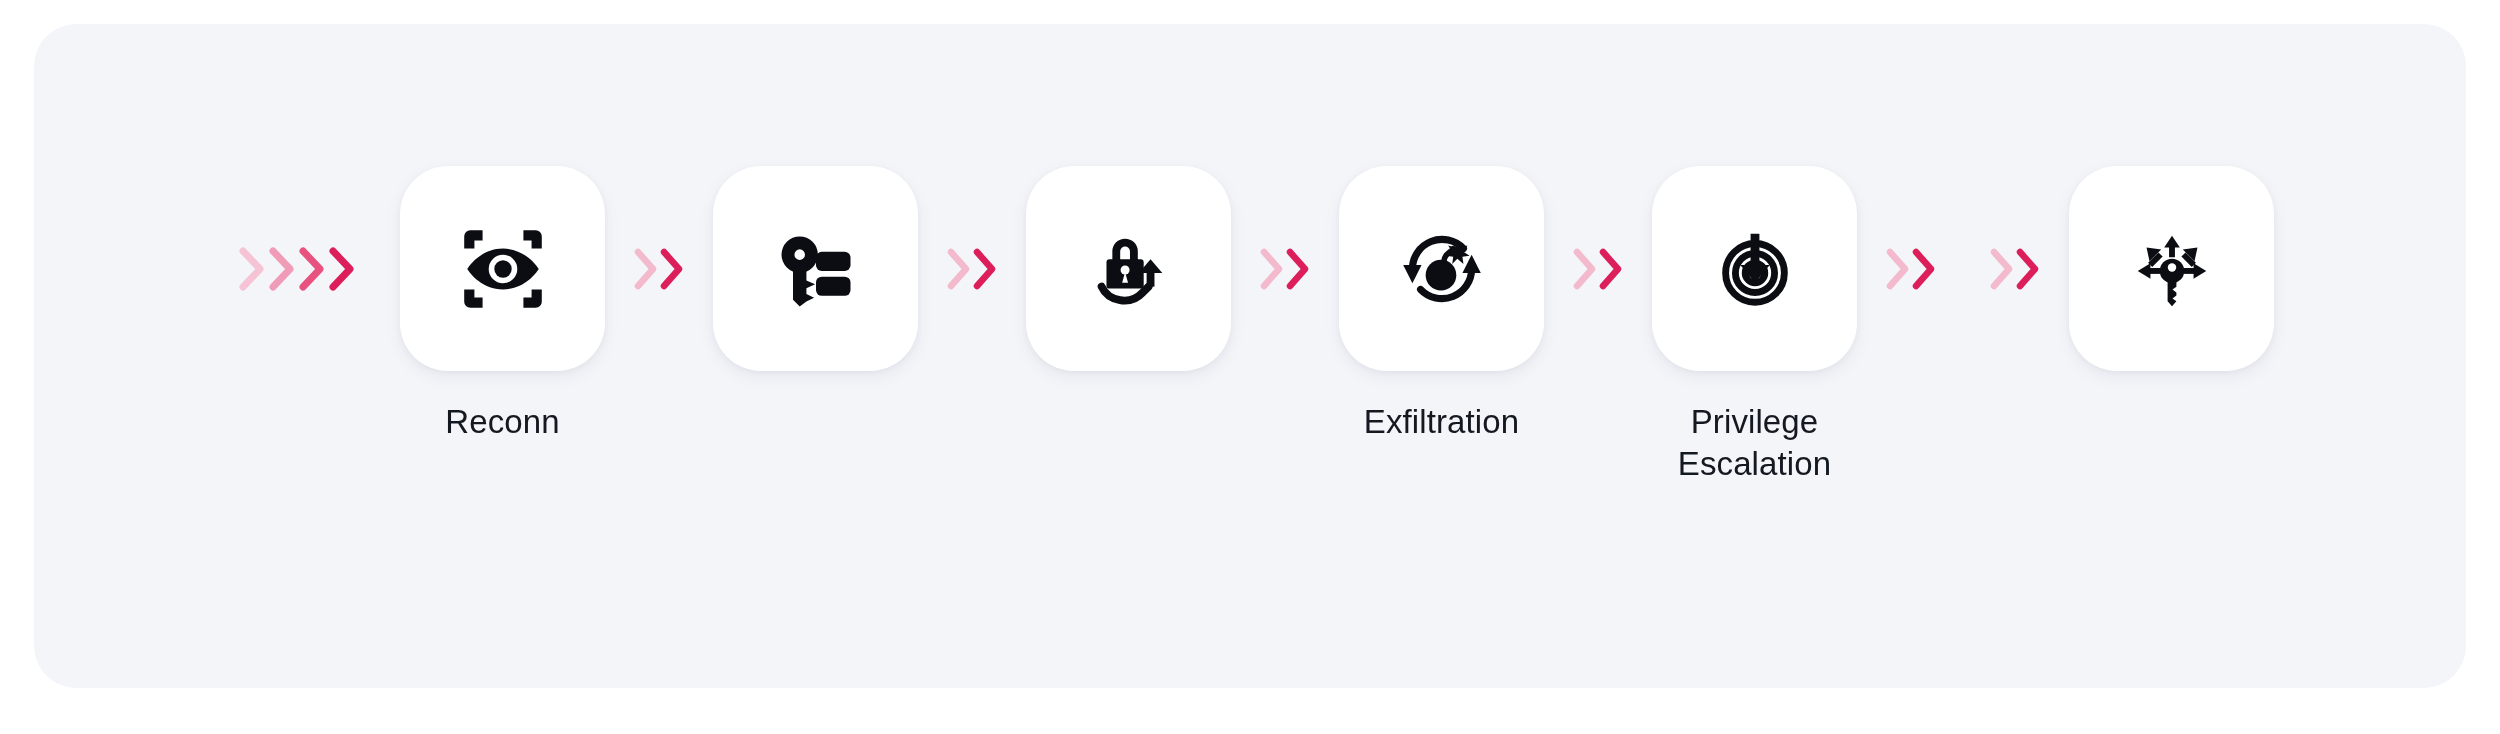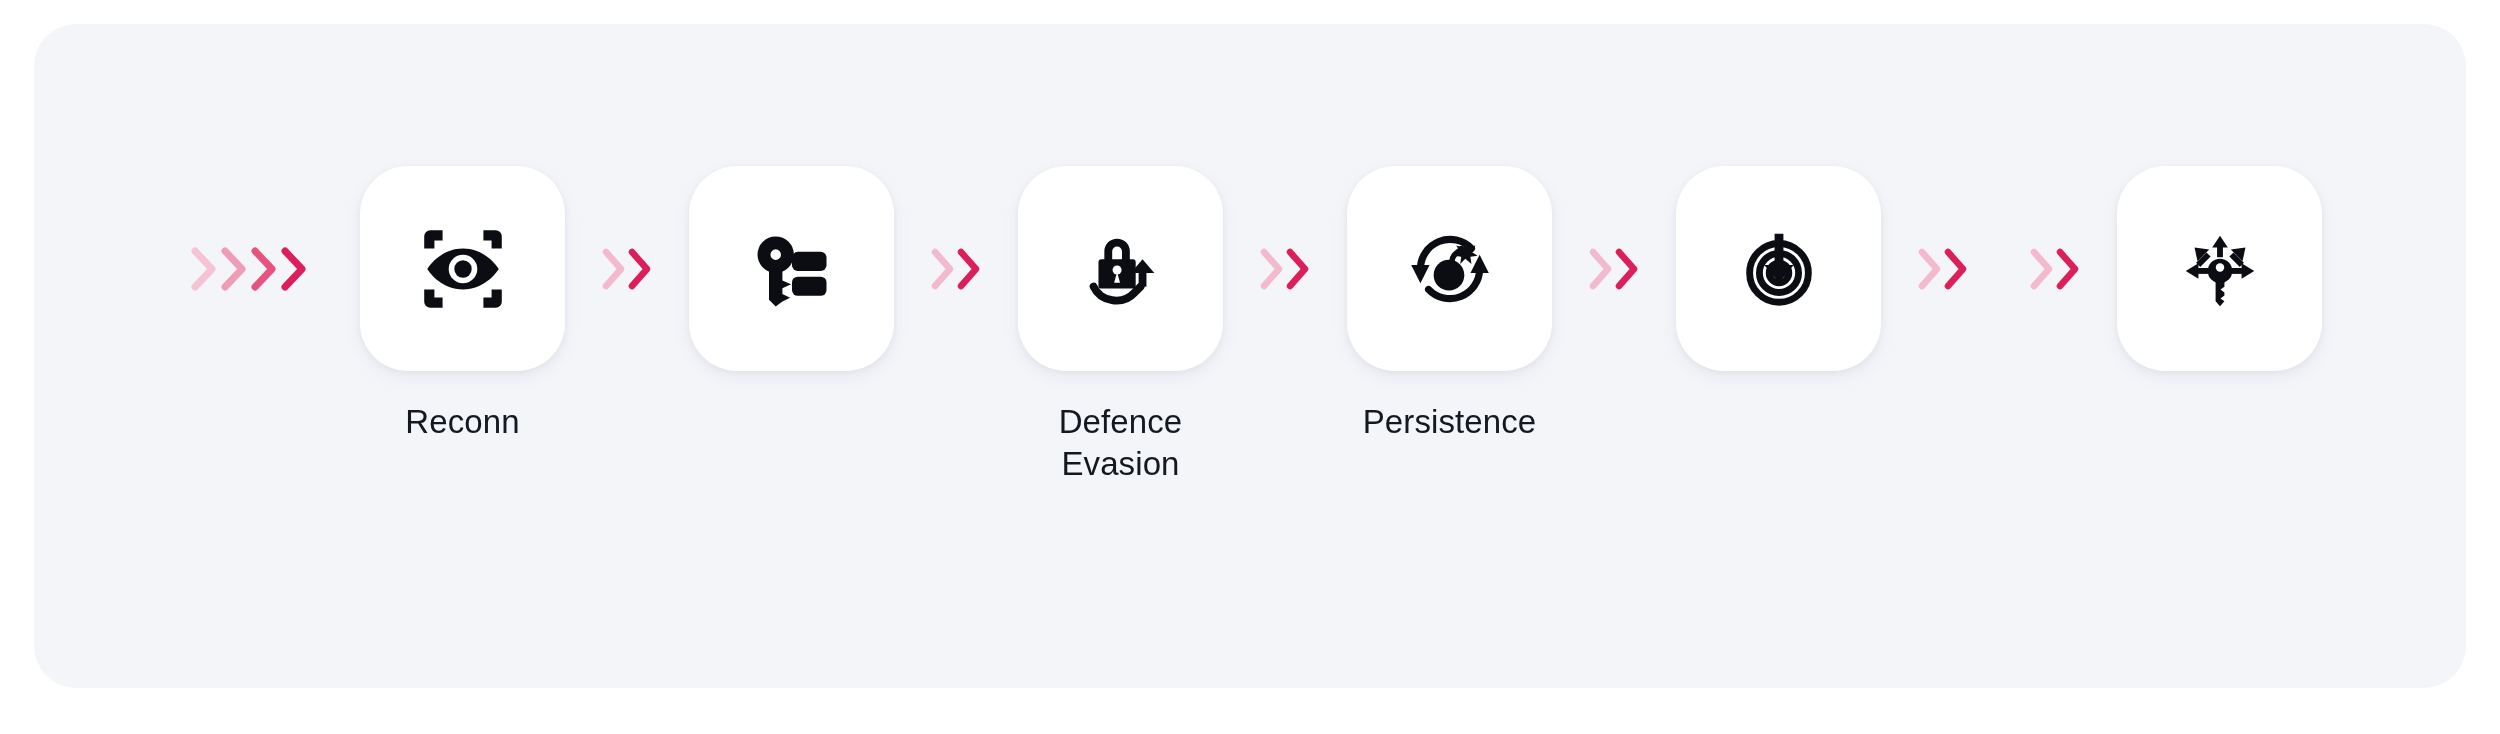--- a/index.html
+++ b/index.html
@@ -35,21 +35,21 @@
   .flow {
     position: absolute;
     left: 0;
     top: 166px;
     width: 100%;
     height: 390px;
     display: flex;
     flex-direction: row;
     align-items: flex-start;
     justify-content: center;
-    gap: 12px;
+    gap: 4px;
   }
 
   
   .lead-chevrons {
     display: flex;
     flex-direction: row;
     align-items: center;
     height: 205px;
     margin-right: 30px;
     margin-left: 4px;
@@ -183,22 +183,20 @@
             <path d="M31 40 L31 30 A13 13 0 0 1 57 30 L57 40 L49 40 L49 30 A5 5 0 0 0 39 30 L39 40 Z"></path>
             <rect x="25" y="38" width="38" height="30" rx="3"></rect>
             <circle cx="44" cy="49" r="4.6" fill="#ffffff"></circle>
             <path d="M44 51 L47 62 L41 62 Z" fill="#ffffff"></path>
             <path d="M20 66 C27 81 49 86 62 72 L68 66" stroke="#0B0D12" stroke-width="8" fill="none" stroke-linecap="round"></path>
             <path d="M70 38 L82 52 L58 52 Z"></path>
             <rect x="66" y="48" width="8" height="18"></rect>
           </g>
         </svg>
       </div>
-      <div class="stage-label">Defence
-Evasion</div>
     </div>
 
     <div class="sep">
       <svg width="40" height="52" viewBox="0 0 40 52" fill="none">
         <path d="M12 9 L27 26 L12 43" stroke="#F3B9CC" stroke-width="6.5" stroke-linecap="round" stroke-linejoin="round"></path>
       </svg>
       <svg width="40" height="52" viewBox="0 0 40 52" fill="none">
         <path d="M12 9 L27 26 L12 43" stroke="#DC1F5B" stroke-width="6.5" stroke-linecap="round" stroke-linejoin="round"></path>
       </svg>
     </div>
@@ -212,21 +210,21 @@
           </g>
           <g fill="#0B0D12">
             <path d="M10 44 L28 44 L19 62 Z"></path>
             <path d="M86 52 L68 52 L77 34 Z"></path>
             <circle cx="47" cy="54" r="15"></circle>
             <path d="M50 40 C50 33 57 32 59 28" stroke="#0B0D12" stroke-width="5.5" fill="none" stroke-linecap="round"></path>
             <path d="M63 20 L66 27 L73 25 L69 31 L75 35 L68 36 L69 43 L63 38 L58 43 L59 36 L52 35 L58 31 L54 25 L61 27 Z"></path>
           </g>
         </svg>
       </div>
-      <div class="stage-label">Persistence</div>
+      <div class="stage-label">Exfiltration</div>
     </div>
 
     <div class="sep">
       <svg width="40" height="52" viewBox="0 0 40 52" fill="none">
         <path d="M12 9 L27 26 L12 43" stroke="#F3B9CC" stroke-width="6.5" stroke-linecap="round" stroke-linejoin="round"></path>
       </svg>
       <svg width="40" height="52" viewBox="0 0 40 52" fill="none">
         <path d="M12 9 L27 26 L12 43" stroke="#DC1F5B" stroke-width="6.5" stroke-linecap="round" stroke-linejoin="round"></path>
       </svg>
     </div>
@@ -236,20 +234,22 @@
         <svg width="94" height="94" viewBox="0 0 96 96">
           <g fill="none" stroke="#0B0D12" stroke-width="7">
             <circle cx="48" cy="52" r="30"></circle>
             <circle cx="48" cy="52" r="20"></circle>
             <circle cx="48" cy="52" r="10"></circle>
           </g>
           <rect x="43.5" y="12" width="9" height="42" fill="#0B0D12"></rect>
           <path d="M48 62 L33 44 L63 44 Z" fill="#0B0D12"></path>
         </svg>
       </div>
+      <div class="stage-label">Privilege
+Escalation</div>
     </div>
 
     <div class="sep">
       <svg width="40" height="52" viewBox="0 0 40 52" fill="none">
         <path d="M12 9 L27 26 L12 43" stroke="#F3B9CC" stroke-width="6.5" stroke-linecap="round" stroke-linejoin="round"></path>
       </svg>
       <svg width="40" height="52" viewBox="0 0 40 52" fill="none">
         <path d="M12 9 L27 26 L12 43" stroke="#DC1F5B" stroke-width="6.5" stroke-linecap="round" stroke-linejoin="round"></path>
       </svg>
     </div>

